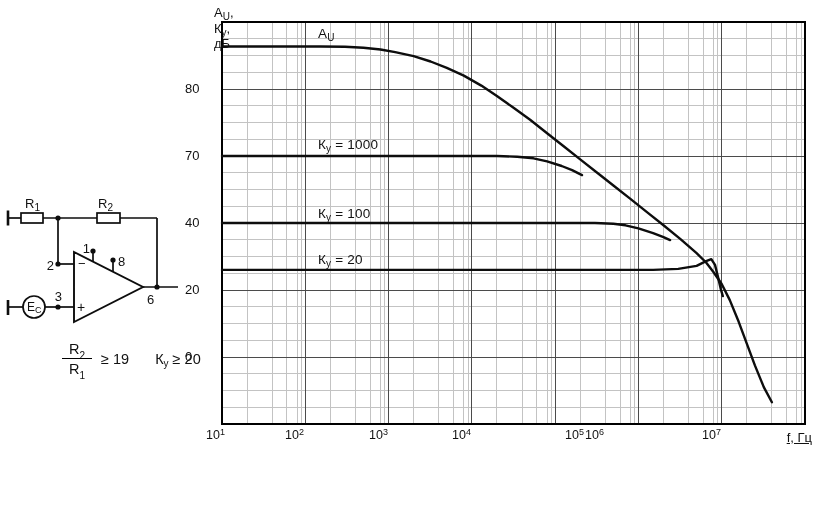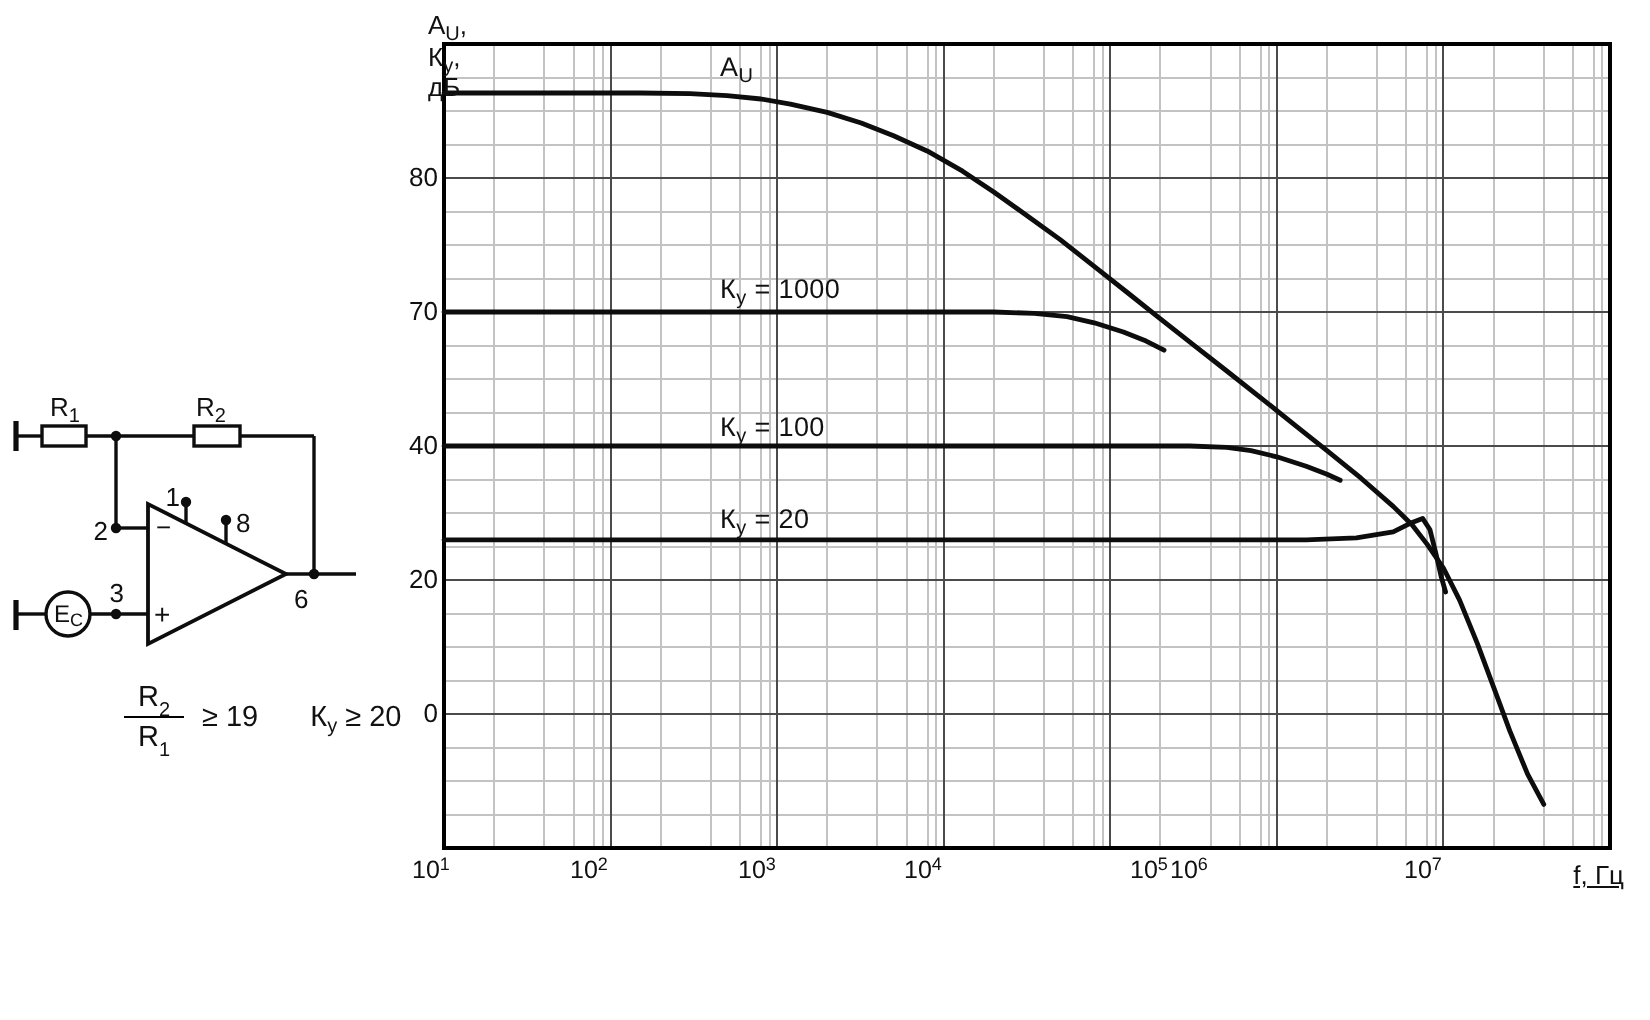--- a/index.html
+++ b/index.html
@@ -14,25 +14,25 @@
   .curve{fill:none;stroke:#0d0d0d;stroke-width:2.4;stroke-linecap:round;stroke-linejoin:round;}
   
   .wire{stroke:#0d0d0d;stroke-width:1.7;fill:none;}
   .thick{stroke-width:2.6;}
   .comp{fill:#fff;stroke:#0d0d0d;stroke-width:1.7;}
   .node{fill:#0d0d0d;stroke:none;}
   .ctext{font-size:13px;}
   .ctext-sub{font-size:10px;}
   
   .axis-header{left:197px;top:5px;font-size:13px;line-height:15.5px;margin-left:17px;}
-  .ytick{width:34px;text-align:right;left:185px;font-size:13px;}
+  .ytick{width:34px;text-align:left;left:185px;font-size:13px;}
   .xtick{width:40px;text-align:left;top:427px;font-size:12.5px;}
   .xtick sup{font-size:9px;vertical-align:4px;}
   .xunit{left:770px;top:430px;width:42px;text-align:right;font-size:13px;text-decoration:underline;}
-  .curve-label{font-size:13.5px;letter-spacing:0.2px;margin-left:42px;}
+  .curve-label{font-size:13.5px;letter-spacing:0.2px;}
   sub{font-size:10px;vertical-align:-3px;line-height:0;}
   .formula{left:62px;top:341px;display:flex;align-items:center;font-size:14.5px;}
   .frac{display:inline-flex;flex-direction:column;align-items:center;margin-right:9px;}
   .frac .bar{width:30px;border-top:1.6px solid #000;margin:1px 0 2px 0;}
   .frac sub{vertical-align:-5px;}
   .caption{left:130px;top:457px;width:570px;text-align:center;
            font-size:13px;font-weight:700;line-height:16.5px;}
   .caption sub{font-size:10px;}
 </style>
 </head>

